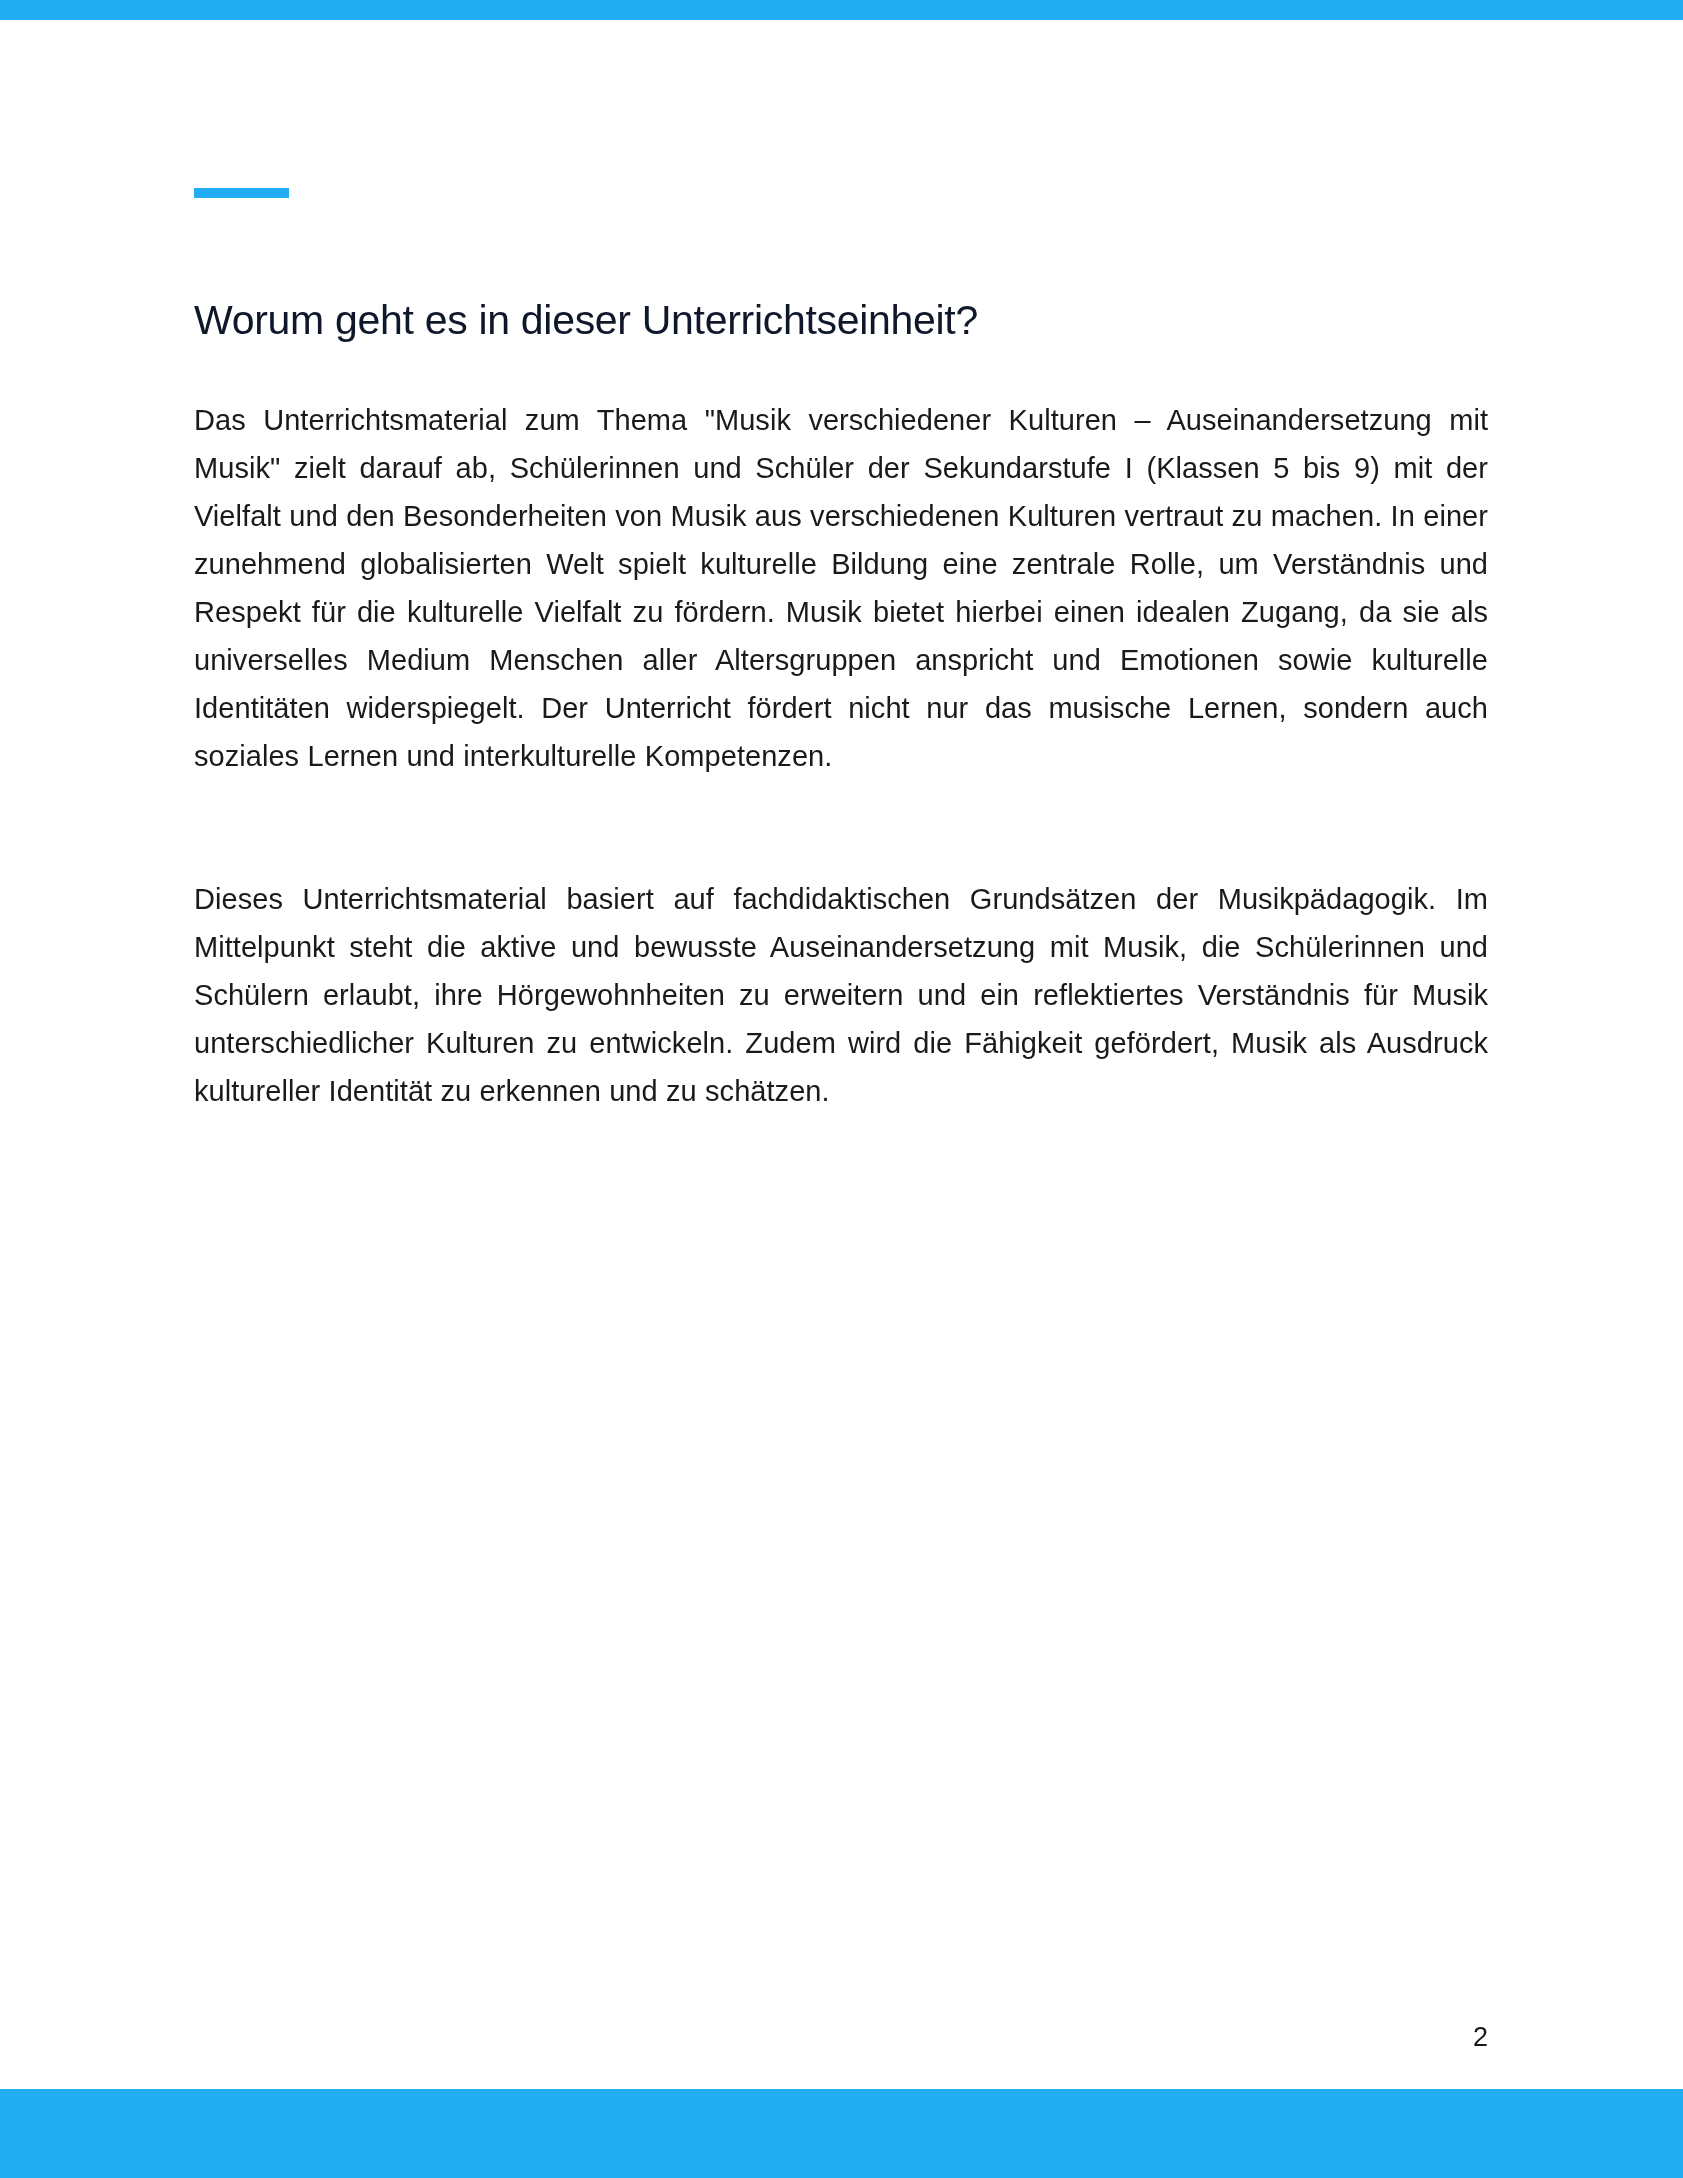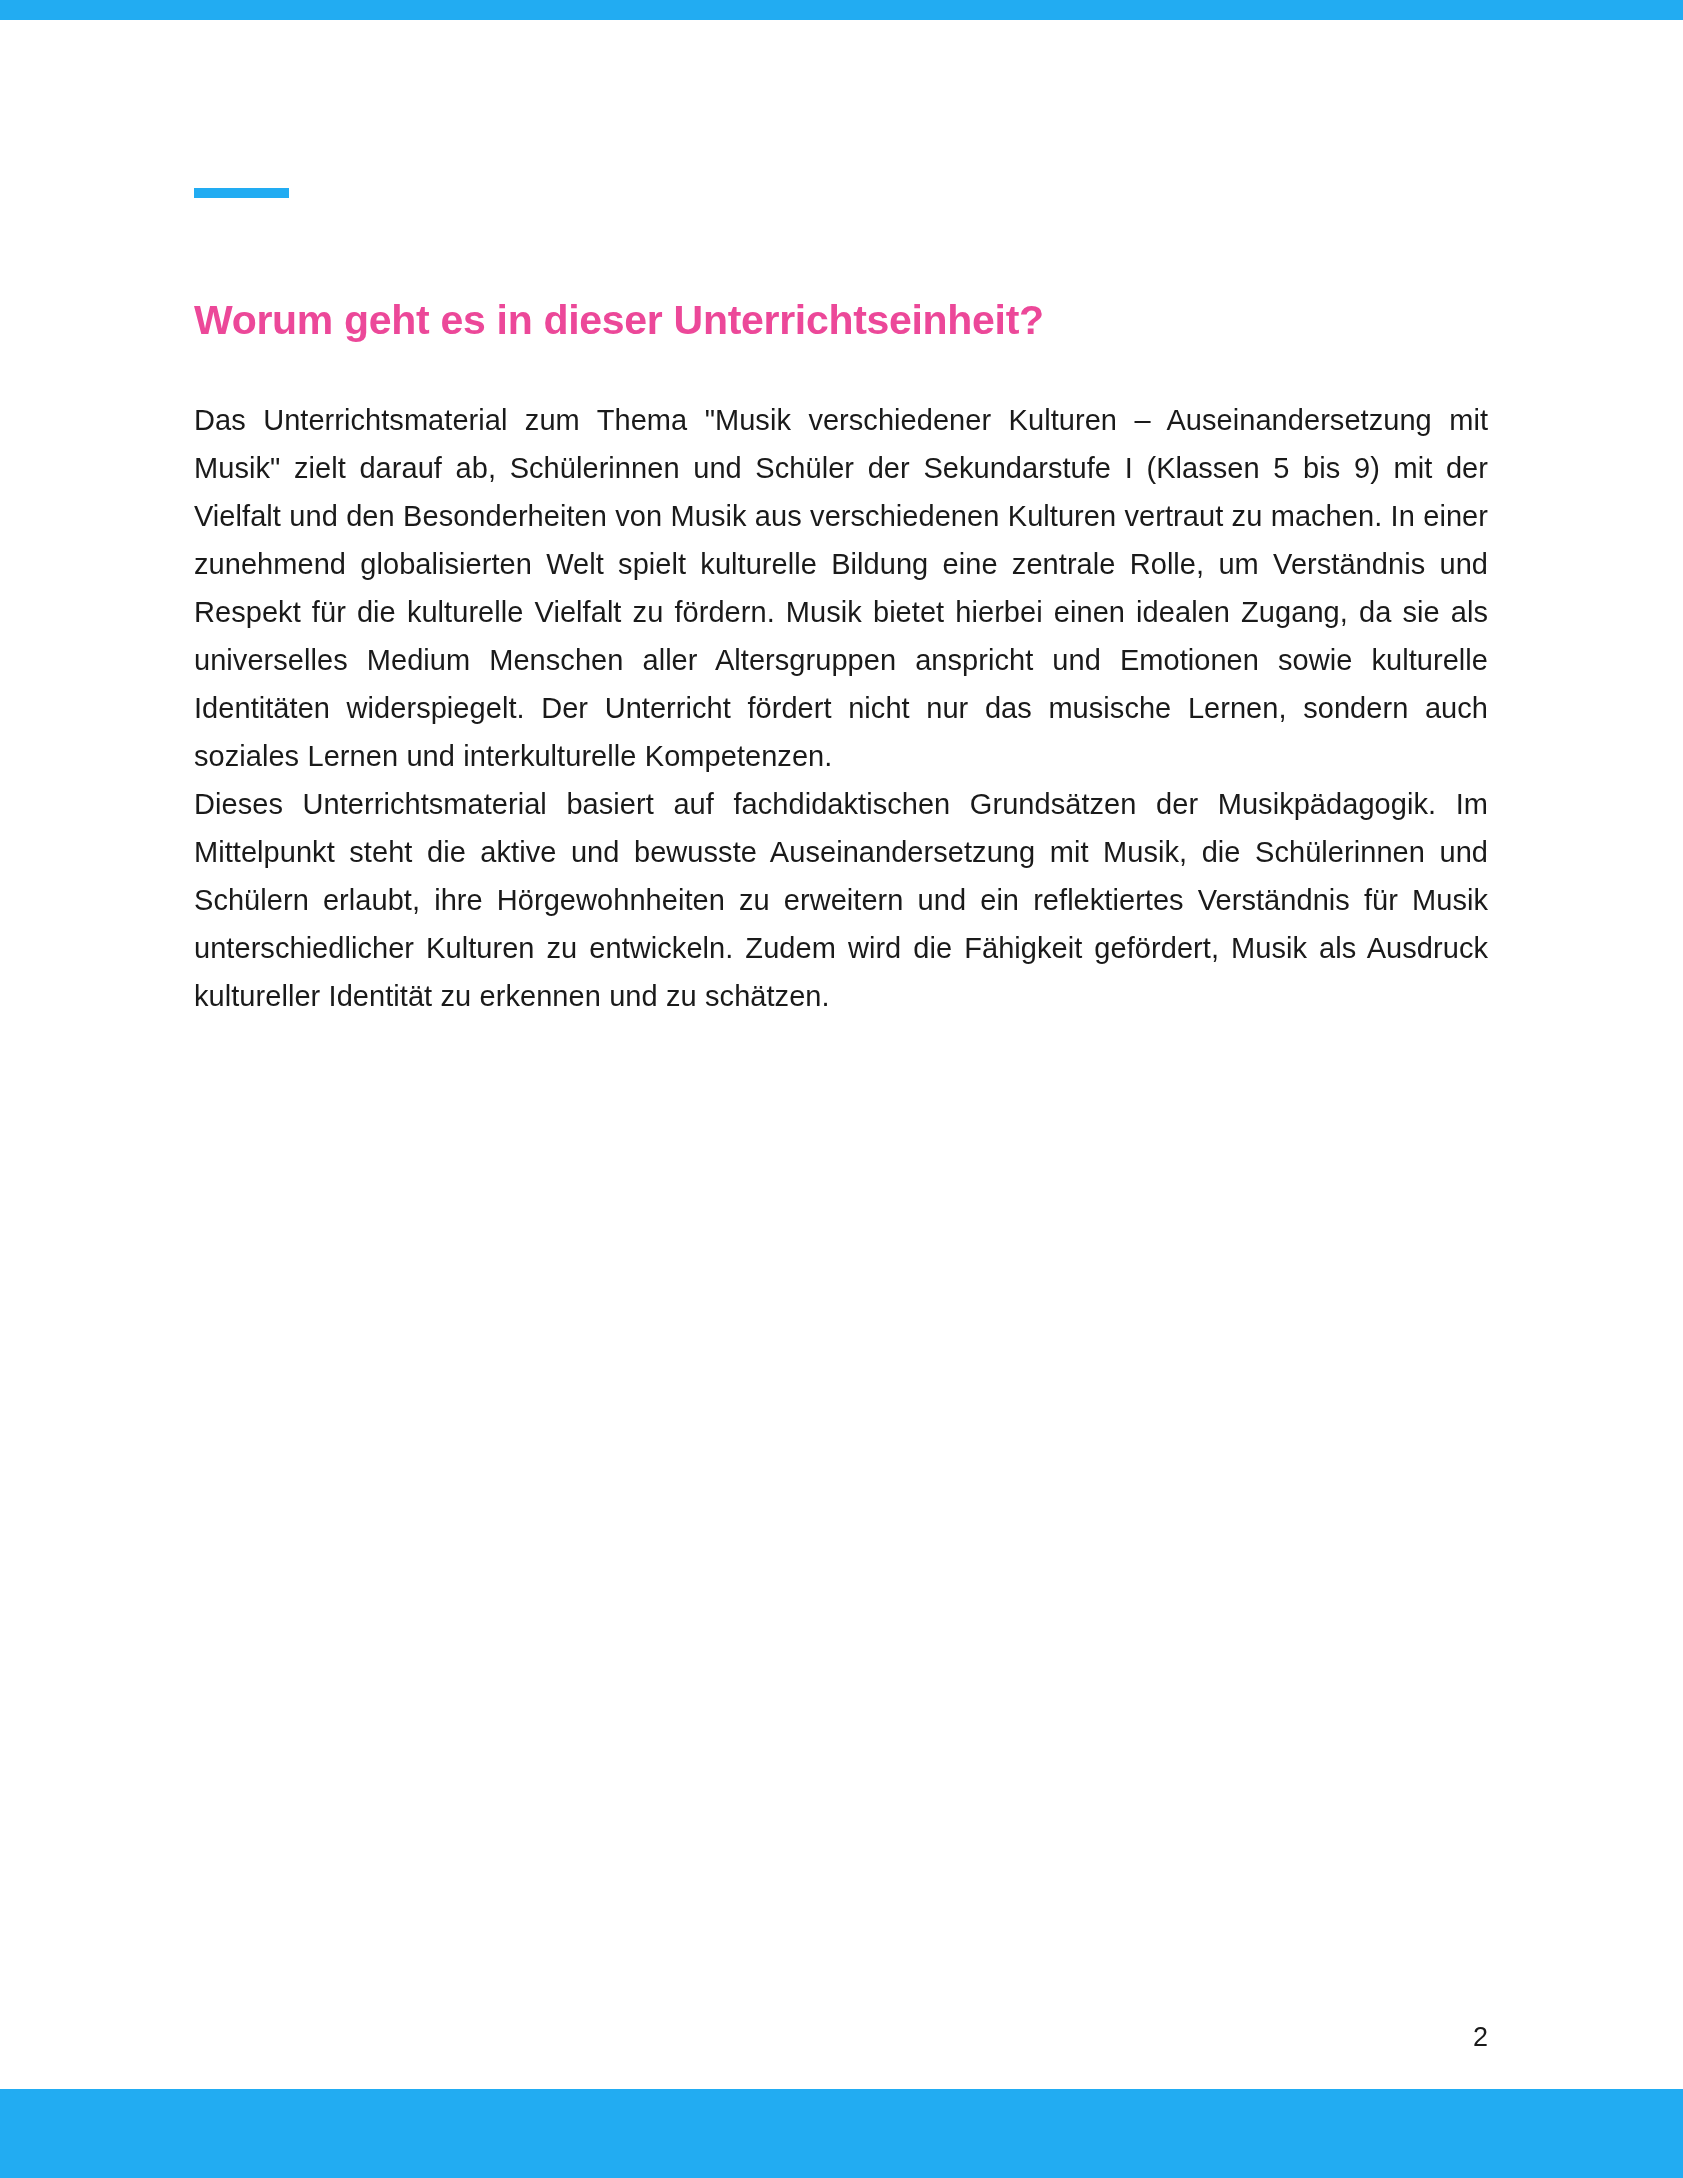--- a/index.html
+++ b/index.html
@@ -56,24 +56,24 @@
     height: 10px;
     background: #22ACF2;
   }
 
   .page-heading {
     position: absolute;
     left: 0;
     top: 297px;
     margin: 0;
     font-size: 41px;
-    font-weight: 700;
+    font-weight: 400;
     line-height: 1.15;
     letter-spacing: -0.3px;
-    color: #ec4899;
+    color: #0f172a;
     white-space: nowrap;
   }
 
   .body-block {
     position: absolute;
     left: 0;
     top: 396px;
     width: 1294px;
   }
 
@@ -82,20 +82,21 @@
     font-size: 29px;
     line-height: 48px;
     color: #1A1A1A;
     text-align: justify;
     text-justify: inter-word;
     letter-spacing: 0.05px;
     word-spacing: 0.2px;
   }
 
   .body-paragraph + .body-paragraph {
+    margin-top: 95px;
   }
 
   .page-number {
     position: absolute;
     left: 0;
     top: 2020px;
     width: 1294px;
     text-align: right;
     font-size: 27px;
     line-height: 34px;

